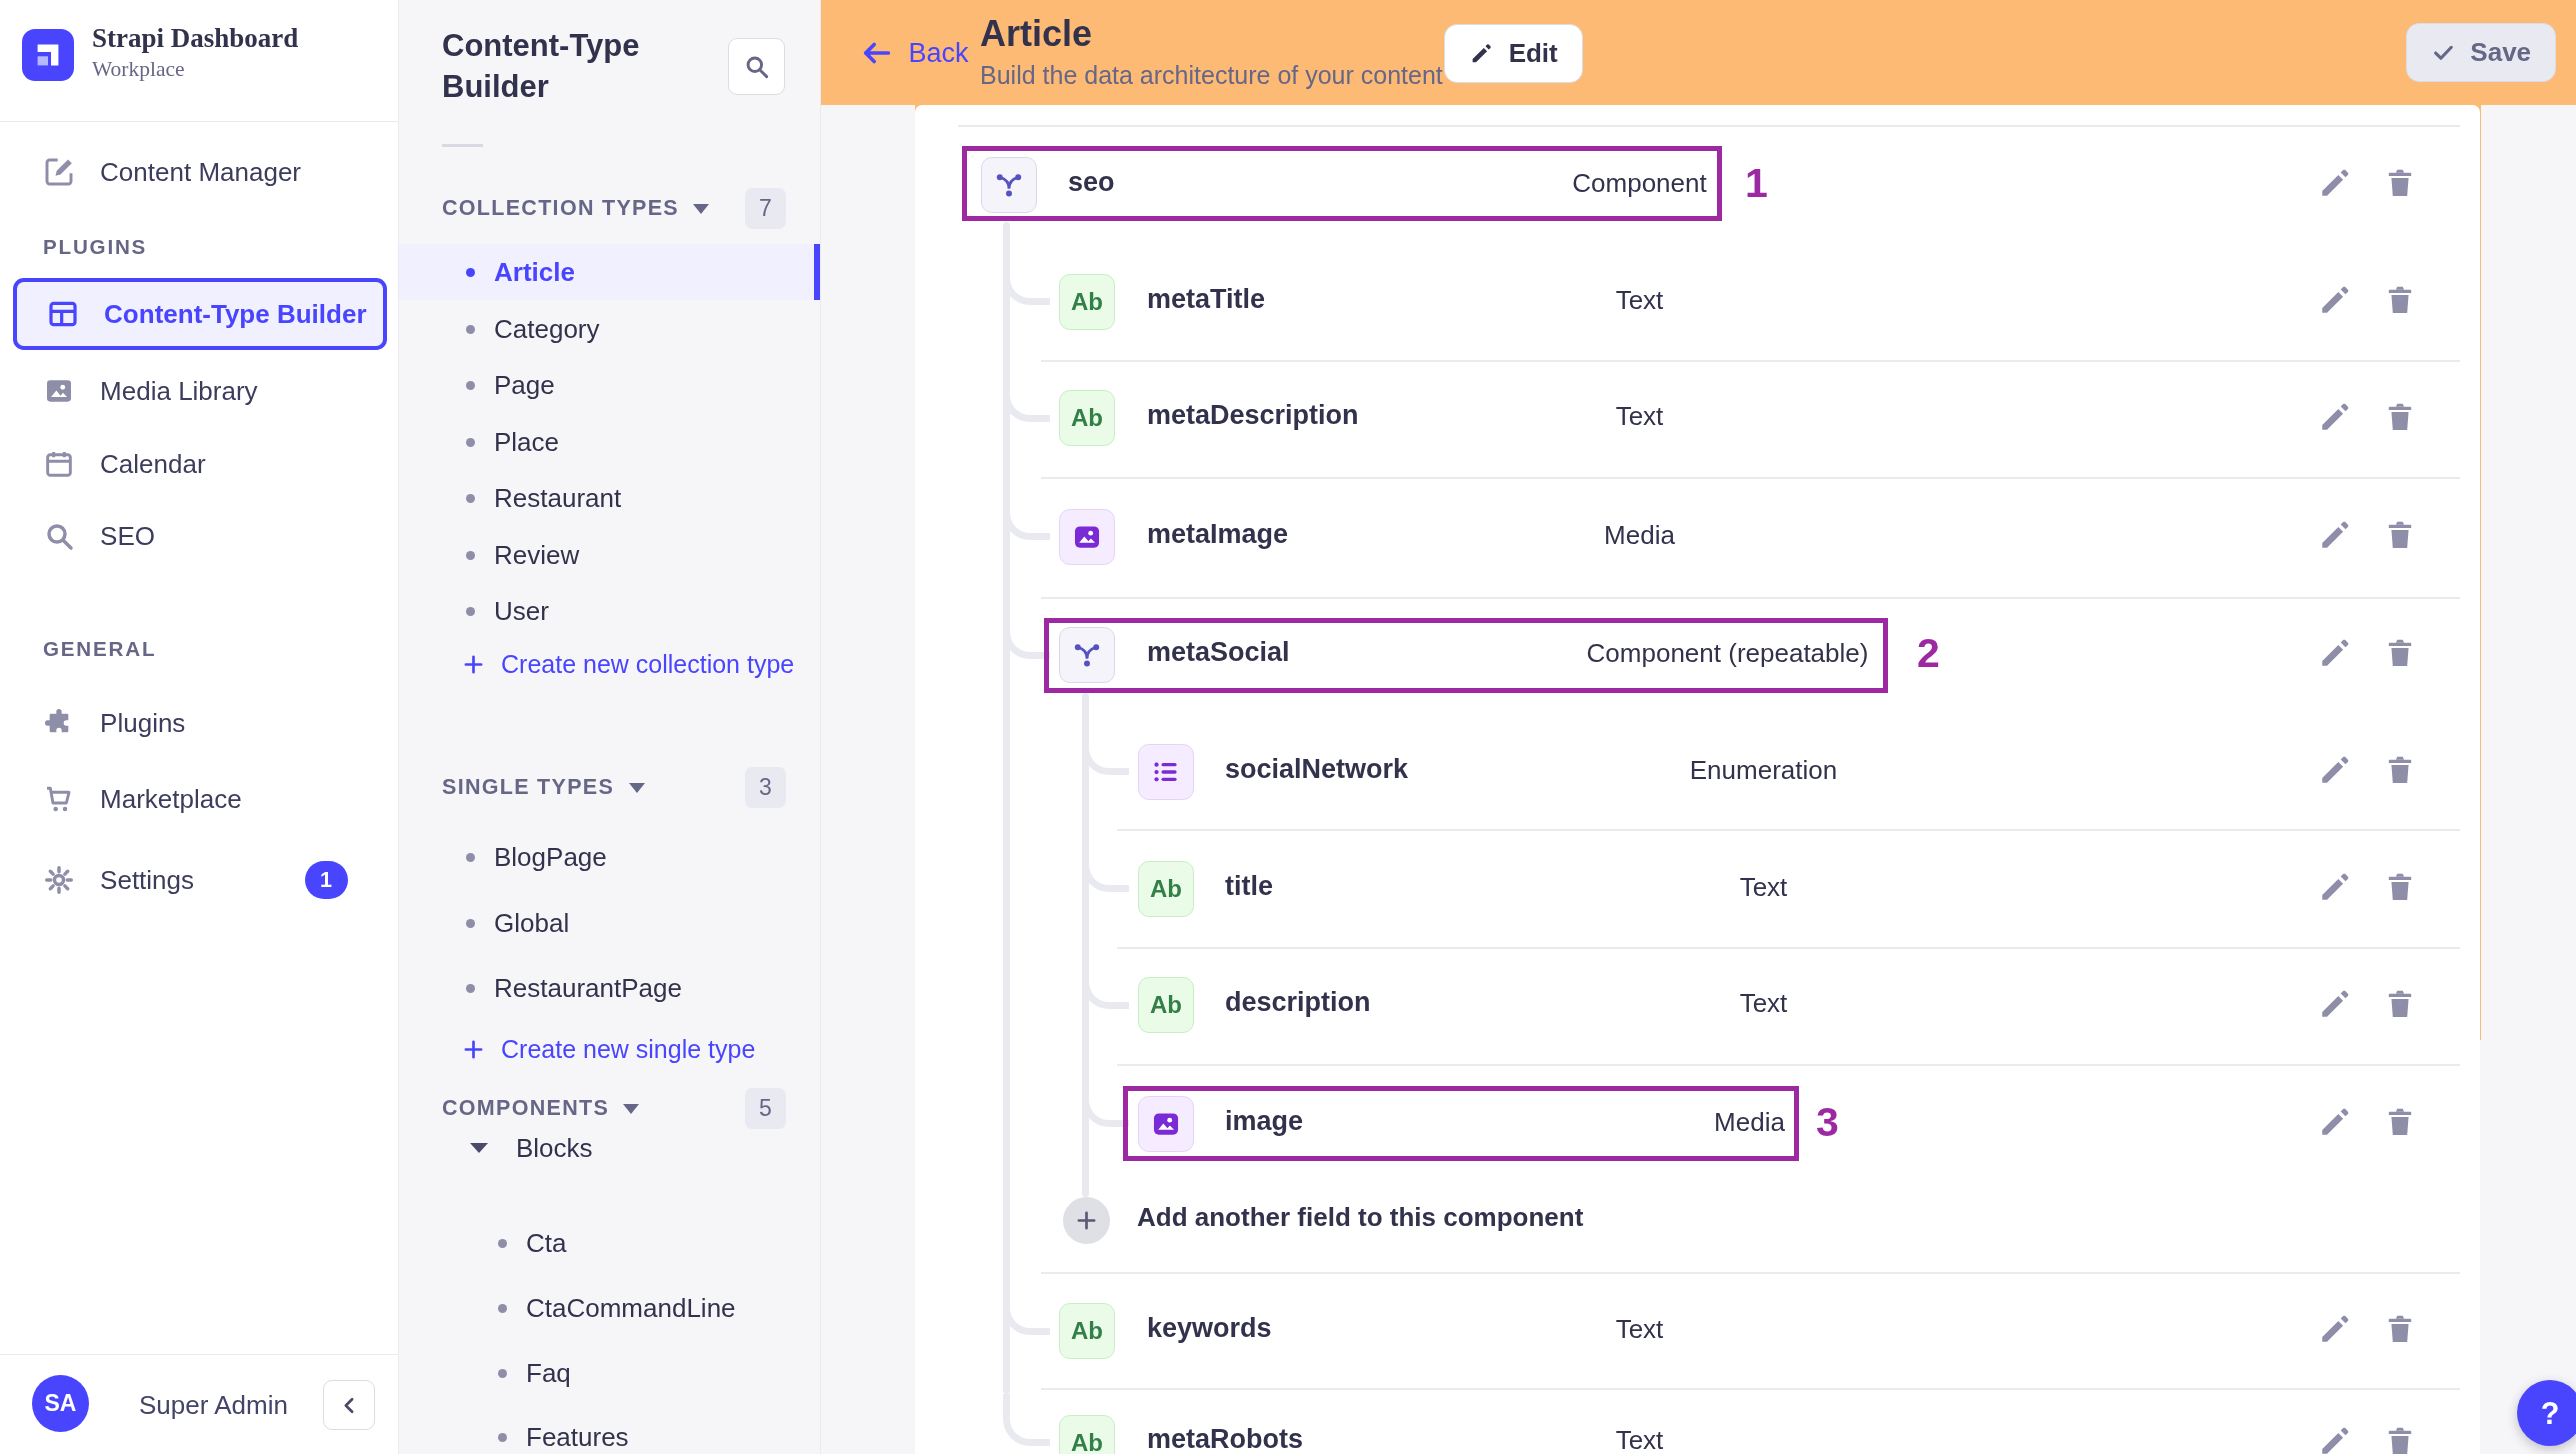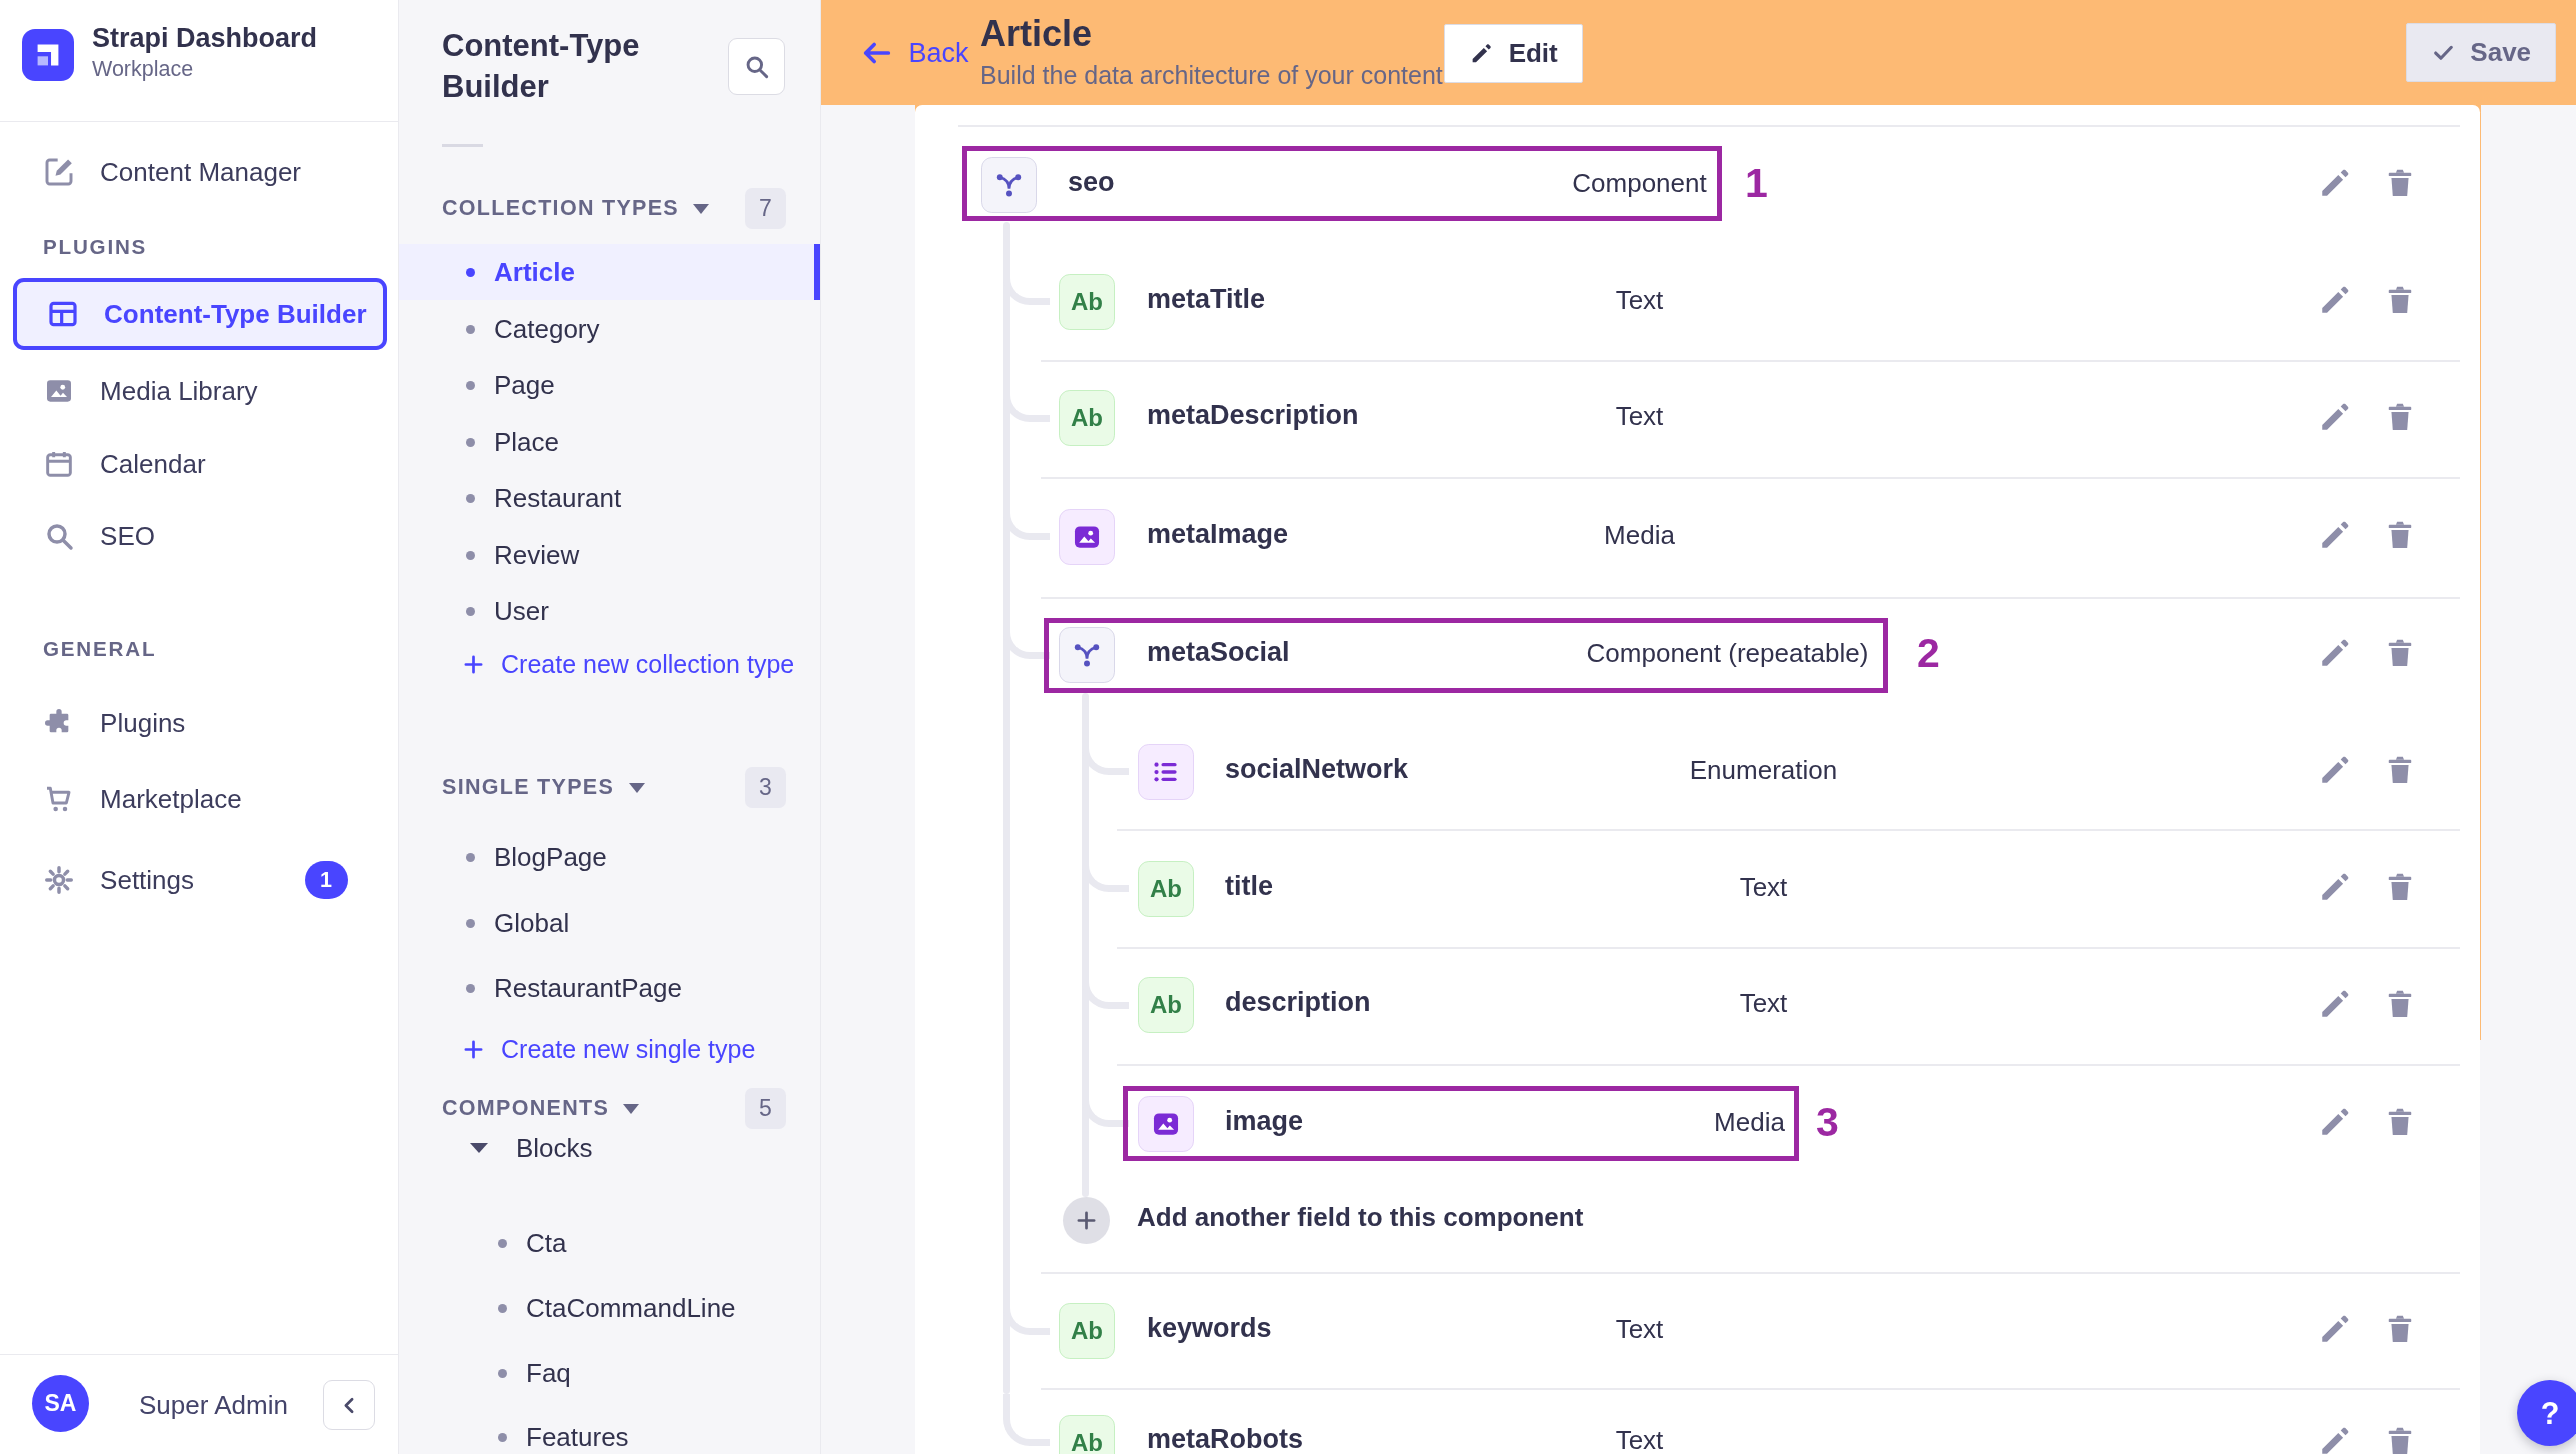--- a/index.html
+++ b/index.html
@@ -2,21 +2,21 @@
 <html style="font-size:14.4px"><head>
 <meta charset="utf-8">
 <style>
   html,body{margin:0;padding:0;background:#f6f6f9;}
   .app{position:relative;width:2576px;height:1454px;overflow:hidden;
        font-family:"Liberation Sans",sans-serif;color:#32324d;background:#f6f6f9;}
   svg{display:block;}
 
   
   .sidebar{position:absolute;left:0;top:0;width:399px;height:1454px;background:#fff;border-right:0.9px solid #eaeaef;box-sizing:border-box;}
-  .brand{position:absolute;left:0;top:0;width:100%;height:122px;border-bottom:0.9px solid #eaeaef;box-sizing:border-box;}
+  .brand{position:absolute;left:0;top:0;width:100%;height:122px;border-bottom:0.9px solid #eaeaef;box-sizing:border-box;font-family:Liberation Serif, serif;}
   .brand-logo{position:absolute;left:21.5px;top:29px;width:52px;height:52px;}
   .brand-title{position:absolute;left:92px;top:23px;font-size:27px;font-weight:700;color:#32324d;}
   .brand-sub{position:absolute;left:92px;top:57px;font-size:21.5px;color:#666687;}
   .sitem{position:absolute;left:12.6px;width:374px;height:72px;border-radius:10.8px;display:flex;align-items:center;gap:25px;padding-left:30.5px;box-sizing:border-box;font-size:26px;font-weight:500;color:#3c3c5c;cursor:pointer;}
   .sitem .ic{width:32px;height:32px;color:#8e8ea9;flex:none;}
   .sitem.active{background:#f0f0ff;border:4.5px solid #4945ff;color:#4945ff;font-weight:600;}
   .sitem.active .ic{color:#4945ff;}
   .ssec{position:absolute;left:43px;font-size:20.6px;font-weight:700;letter-spacing:1.8px;color:#666687;}
   .sbadge{position:absolute;right:39px;width:43px;height:38px;border-radius:19px;background:#4945ff;color:#fff;font-size:21.5px;font-weight:700;display:flex;align-items:center;justify-content:center;}
   .sfoot{position:absolute;left:0;top:1354px;width:100%;height:100px;border-top:0.9px solid #eaeaef;box-sizing:border-box;}
@@ -49,21 +49,21 @@
   .pgroup .lbl{position:absolute;left:117px;}
 
   
   .main{position:absolute;left:821px;top:0;width:1755px;height:1040px;background:#fdba74;}
   .gutter-l{position:absolute;left:0;top:105px;width:94px;height:1349px;background:#f6f6f9;}
   .gutter-r{position:absolute;left:1660px;top:105px;width:95px;height:1349px;background:#f6f6f9;}
   .back{position:absolute;left:39px;top:36px;display:flex;align-items:center;gap:14.4px;font-size:27px;color:#4945ff;cursor:pointer;}
   .back svg{width:34px;height:34px;}
   .htitle{position:absolute;left:159px;top:12.6px;font-size:36px;font-weight:700;color:#32324d;}
   .hsub{position:absolute;left:159px;top:61px;font-size:25px;color:#666687;}
-  .btn{position:absolute;display:flex;align-items:center;justify-content:center;gap:14.4px;border-radius:2px;font-size:26px;font-weight:600;cursor:pointer;box-sizing:border-box;}
+  .btn{position:absolute;display:flex;align-items:center;justify-content:center;gap:14.4px;border-radius:13px;font-size:26px;font-weight:600;cursor:pointer;box-sizing:border-box;}
   .btn svg{width:25px;height:25px;}
   .btn-edit{left:623px;top:24px;width:139px;height:59px;background:#fff;border:1.8px solid #dcdce4;color:#32324d;}
   .btn-add{left:1290px;top:23px;width:282px;height:59px;background:#f0f0ff;border:1.8px solid #d9d8ff;color:#4945ff;}
   .btn-save{left:1585px;top:23px;width:150px;height:59px;background:#e9e9f1;border:1.8px solid #dcdce4;color:#666687;}
   .help{position:absolute;left:1696px;top:1380px;width:66px;height:66px;border-radius:50%;background:#4945ff;color:#fff;font-size:30.5px;font-weight:700;display:flex;align-items:center;justify-content:center;cursor:pointer;box-shadow:0 3.6px 10.8px rgba(33,33,52,.25);}
 
   
   .card{position:absolute;left:94px;top:105px;width:1565px;height:1349px;background:#fff;border-radius:7.2px 7.2px 0 0;overflow:hidden;}
   .divider{position:absolute;height:1.8px;background:#eaeaef;}
   .tree{position:absolute;background:#e9e9f0;border-radius:3.6px;}

